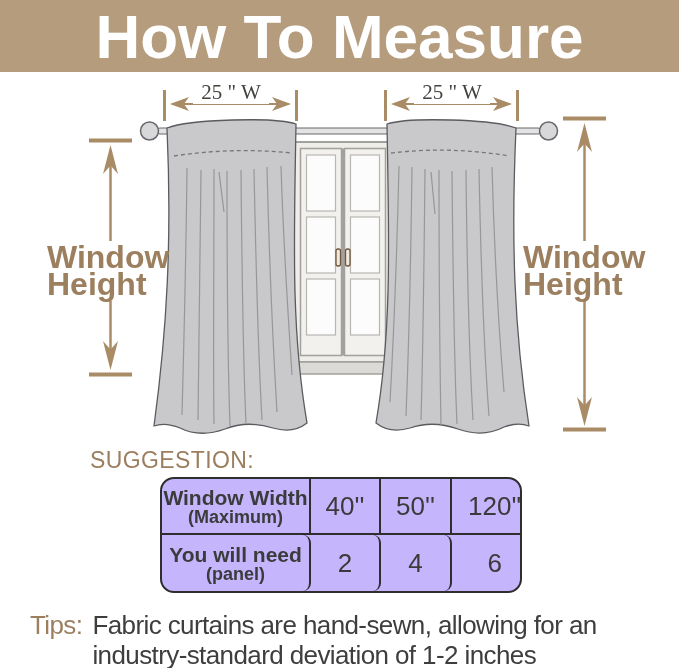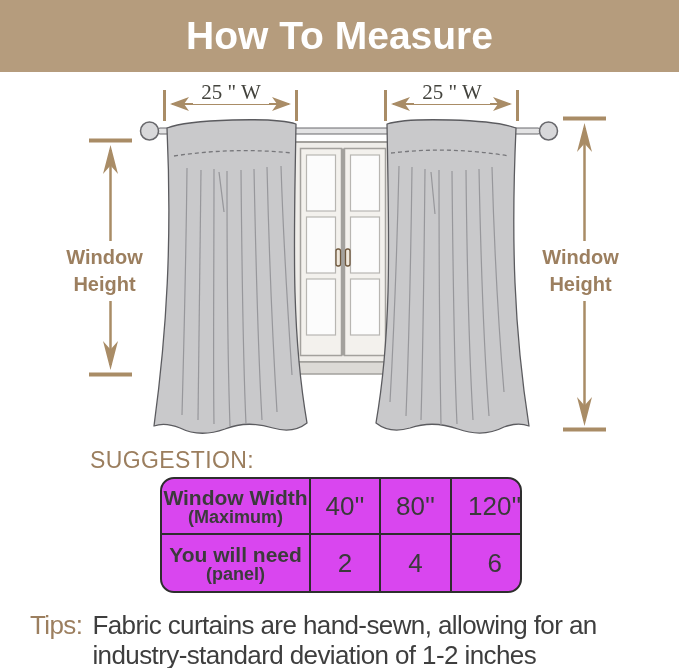--- a/index.html
+++ b/index.html
@@ -6,57 +6,57 @@
   .page{
     position:relative; width:679px; height:668px; background:#ffffff;
     font-family:"Liberation Sans", sans-serif; overflow:hidden;
   }
   
   .header{
     position:absolute; left:0; top:0; width:679px; height:72px;
     background:#B59C7D; z-index:2; display:flex; align-items:center; justify-content:center;
   }
   .header h1{
-    margin:2px; font-size:39px; font-weight:bold; color:#ffffff; letter-spacing:0px;
+    margin:2px; font-size:62px; font-weight:bold; color:#ffffff; letter-spacing:0px;
   }
   
   .scene-svg{ position:absolute; left:0; top:0; z-index:0; }
   
   .w-label{
     position:absolute; z-index:1; text-align:center; background:#ffffff;
     font-family:"Liberation Serif", serif; font-size:21px; color:#43433D;
     padding-bottom:1px; line-height:22px;
   }
   .w-label-left{ left:193px; top:81px; width:76px; }
   .w-label-right{ left:414px; top:81px; width:76px; }
   .v-label{
-    position:absolute; z-index:1; text-align:center; background:#ffffff;
-    font-size:20px; font-weight:bold; color:#9C7F5F; line-height:27px;
+    position:absolute; z-index:1; text-align:left; background:#ffffff;
+    font-size:32px; font-weight:bold; color:#9C7F5F; line-height:27px;
     white-space:pre-line; padding:3px 0;
   }
   .v-label-window{ left:47px;  top:241px; width:115px; }
   .v-label-curtain{ left:523px; top:241px; width:115px; }
   
   .suggestion-heading{
     position:absolute; left:90px; top:447px; z-index:1;
     font-size:23px; font-weight:normal; color:#9B7E5E; letter-spacing:0.4px;
   }
   
   .s-table{
     position:absolute; left:160px; top:477px; width:362px; height:116px; z-index:1;
-    border:2.5px solid #2E2E2E; border-radius:14px; background:#d946ef;
+    border:2.5px solid #2E2E2E; border-radius:14px; background:#c4b5fd;
     display:grid; grid-template-columns:149px 70px 71px 1fr; grid-template-rows:1fr 1fr;
     overflow:hidden; box-sizing:border-box;
   }
   .cell{
     border-right:2px solid #2E2E2E; border-bottom:2px solid #2E2E2E;
     display:flex; flex-direction:column; align-items:center; justify-content:center;
   }
   .cell.last-col{ border-right:none;padding-left:16px; }
-  .cell.last-row{ border-bottom:none; }
+  .cell.last-row{ border-bottom:none;border-radius:8px; }
   .cell-main{ font-size:21px; font-weight:bold; color:#3B3B3B; line-height:23px; }
   .cell-sub{ font-size:18px; font-weight:bold; color:#3B3B3B; line-height:17px; }
   .cell-val{ font-size:26px; color:#3A3A3A; }
   
   .tips{
     position:absolute; left:30px; top:610px; width:644px; z-index:1;
     display:flex; gap:10px; font-size:26px; letter-spacing:-0.6px; line-height:30px;
   }
   .tips-label{ color:#9C7F5F; flex:none; }
   .tips-text{ color:#3E3E3E; white-space:pre-line; }
@@ -191,21 +191,21 @@
 
   <div class="s-table">
     <div class="cell">
       <span class="cell-main">Window Width</span>
       <span class="cell-sub">(Maximum)</span>
     </div>
     <div class="cell">
       <span class="cell-val">40''</span>
     </div>
     <div class="cell">
-      <span class="cell-val">80''</span>
+      <span class="cell-val">50''</span>
     </div>
     <div class="cell last-col">
       <span class="cell-val">120''</span>
     </div>
     <div class="cell last-row">
       <span class="cell-main">You will need</span>
       <span class="cell-sub">(panel)</span>
     </div>
     <div class="cell last-row">
       <span class="cell-val">2</span>

